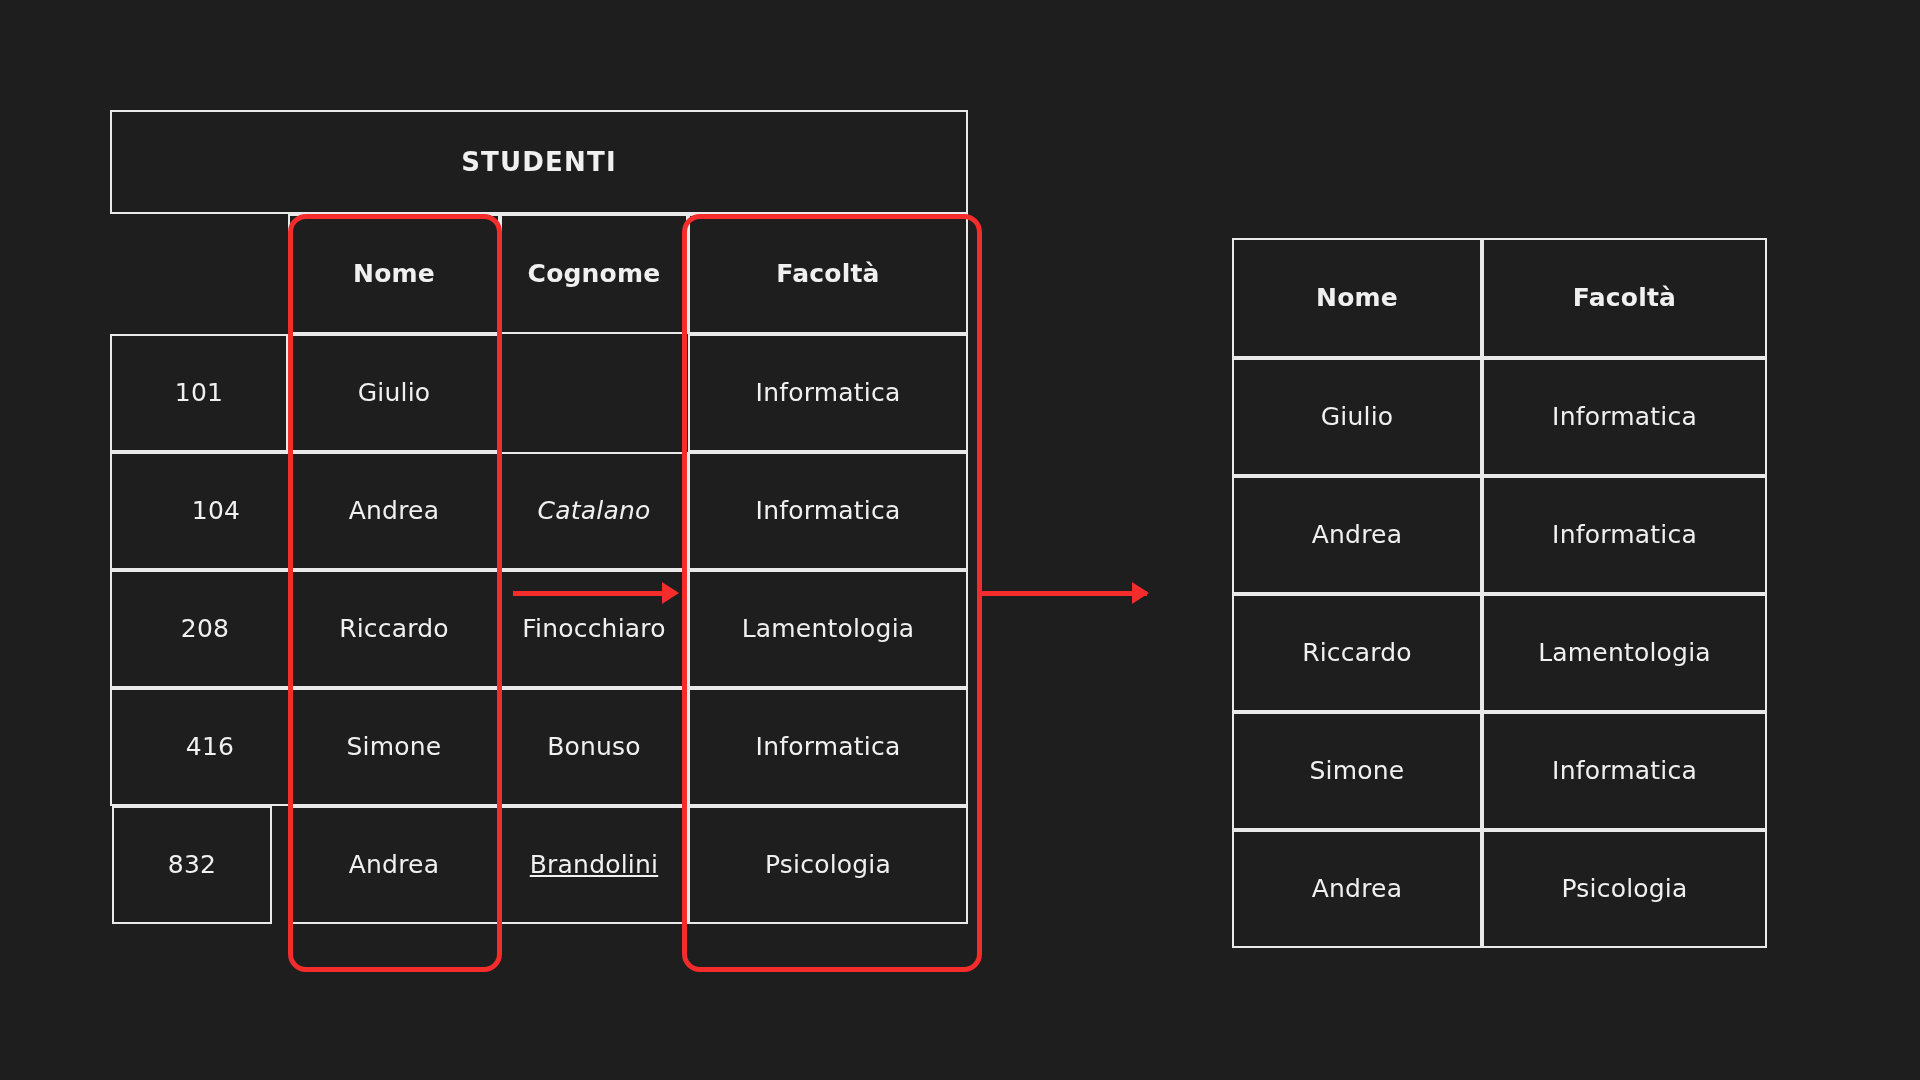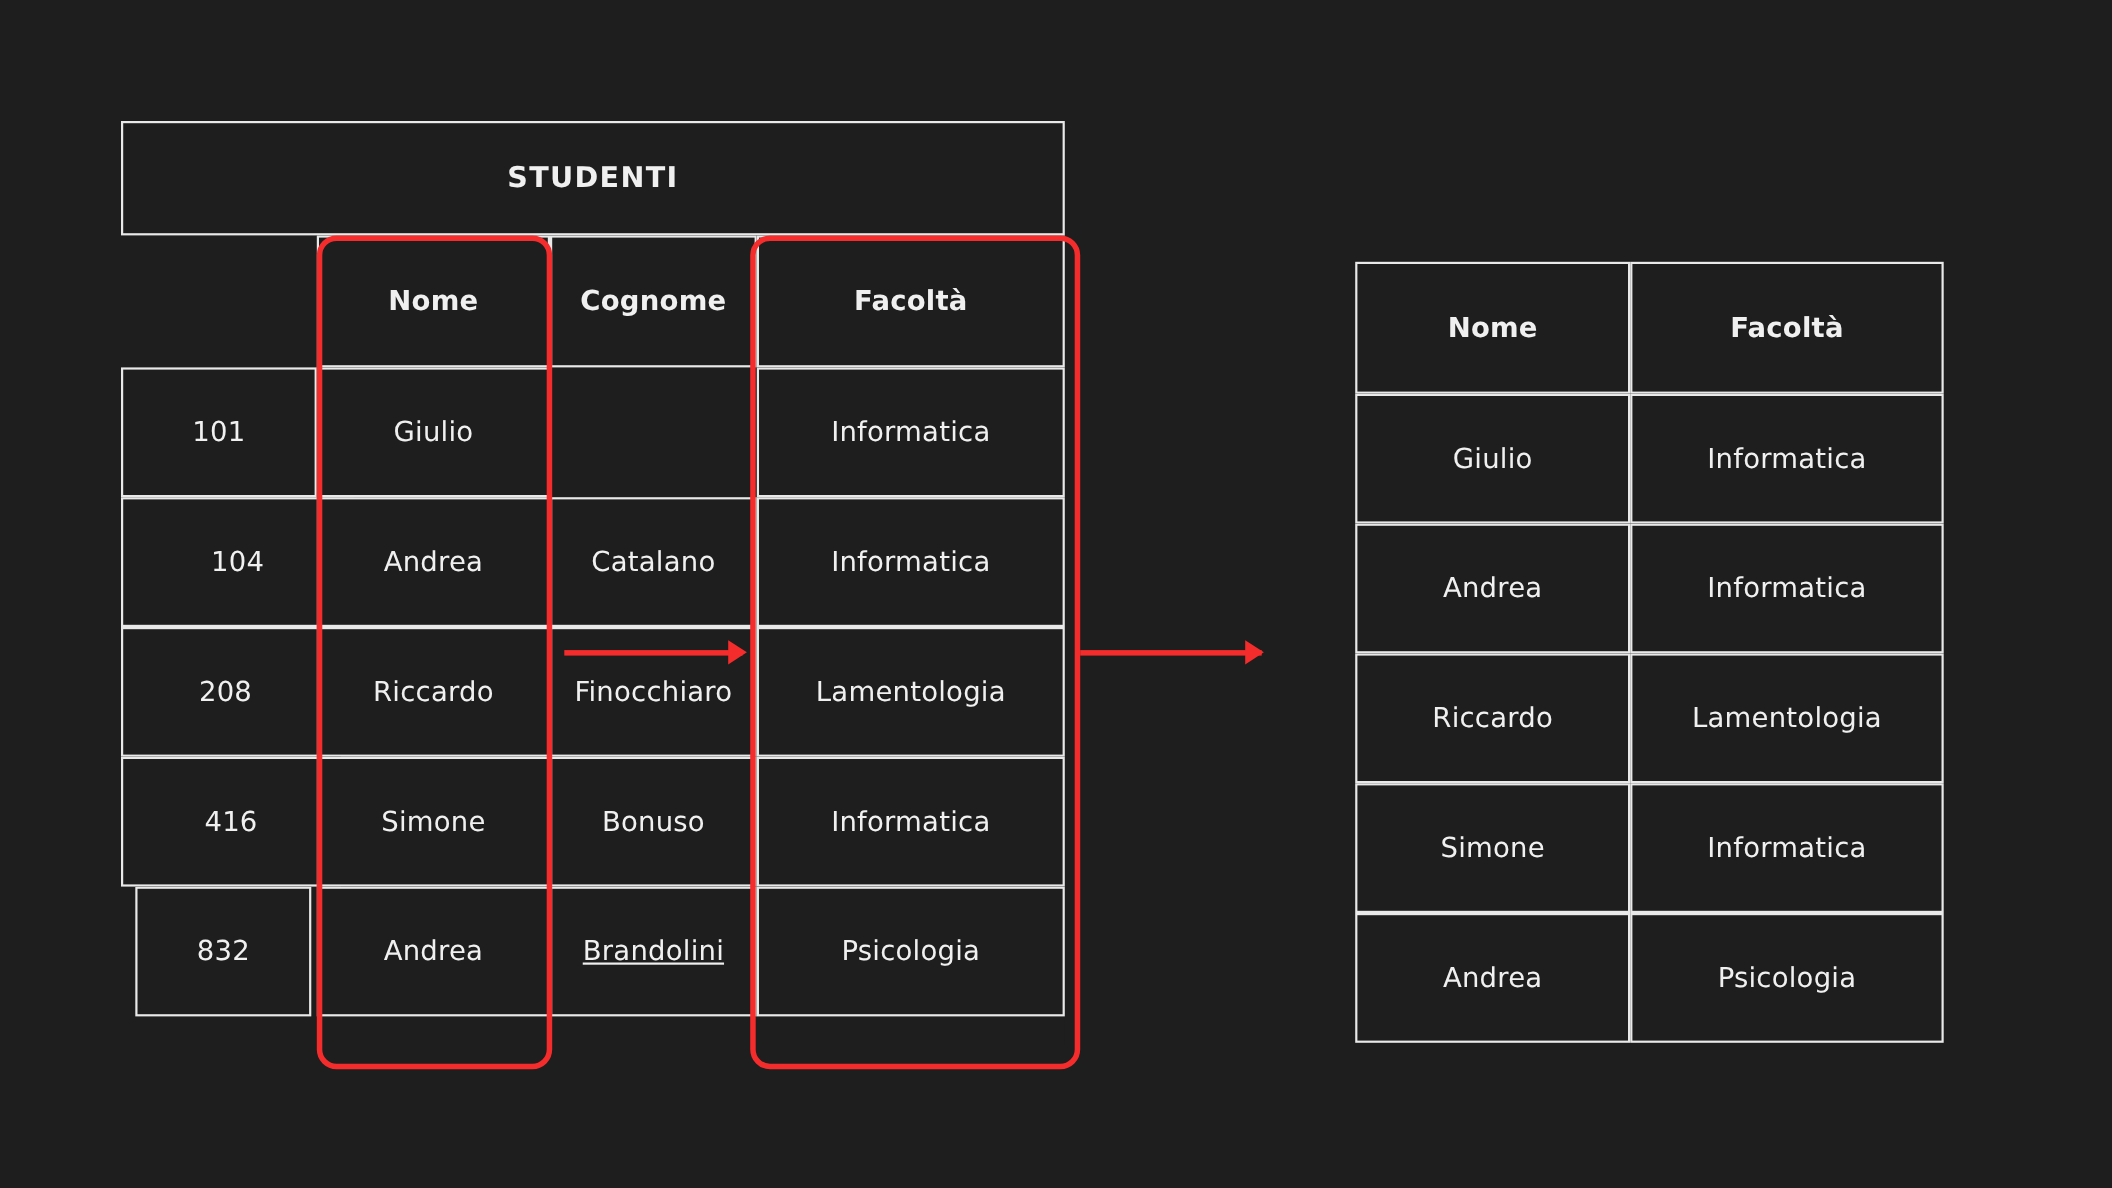--- a/index.html
+++ b/index.html
@@ -109,34 +109,34 @@
     <div class="cell head" style="left:178px; top:104px; width:212px; height:120px;">Nome</div>
     <div class="cell head" style="left:390px; top:104px; width:188px; height:120px;">Cognome</div>
     <div class="cell head" style="left:578px; top:104px; width:280px; height:120px;">Facoltà</div>
 
     <div class="cell" style="left:0px; top:224px; width:178px; height:118px;">101</div>
     <div class="cell" style="left:178px; top:224px; width:212px; height:118px;">Giulio</div>
     <div class="cell" style="left:578px; top:224px; width:280px; height:118px;">Informatica</div>
 
     <div class="cell" style="left:0px; top:342px; width:212px; height:118px;">104</div>
     <div class="cell" style="left:178px; top:342px; width:212px; height:118px;">Andrea</div>
-    <div class="cell" style="left:390px; top:342px; width:188px; height:118px;">Catalano</div>
+    <div class="cell" style="left:390px; top:342px; width:188px; height:118px;font-style:italic;">Catalano</div>
     <div class="cell" style="left:578px; top:342px; width:280px; height:118px;">Informatica</div>
 
     <div class="cell" style="left:0px; top:460px; width:190px; height:118px;">208</div>
     <div class="cell" style="left:178px; top:460px; width:212px; height:118px;">Riccardo</div>
     <div class="cell" style="left:390px; top:460px; width:188px; height:118px;">Finocchiaro</div>
     <div class="cell" style="left:578px; top:460px; width:280px; height:118px;">Lamentologia</div>
 
     <div class="cell" style="left:0px; top:578px; width:200px; height:118px;">416</div>
     <div class="cell" style="left:178px; top:578px; width:212px; height:118px;">Simone</div>
     <div class="cell" style="left:390px; top:578px; width:188px; height:118px;">Bonuso</div>
     <div class="cell" style="left:578px; top:578px; width:280px; height:118px;">Informatica</div>
 
-    <div class="cell" style="left:13px; top:696px; width:160px; height:118px;">832</div>
+    <div class="cell" style="left:2px; top:696px; width:160px; height:118px;">832</div>
     <div class="cell" style="left:178px; top:696px; width:212px; height:118px;">Andrea</div>
     <div class="cell" style="left:390px; top:696px; width:188px; height:118px;text-decoration:underline;">Brandolini</div>
     <div class="cell" style="left:578px; top:696px; width:280px; height:118px;">Psicologia</div>
   </div>
 
   <div class="tbl" id="right-table">
 
     <div class="cell head" style="left:0px; top:0px; width:250px; height:120px;">Nome</div>
     <div class="cell head" style="left:250px; top:0px; width:285px; height:120px;">Facoltà</div>
 

